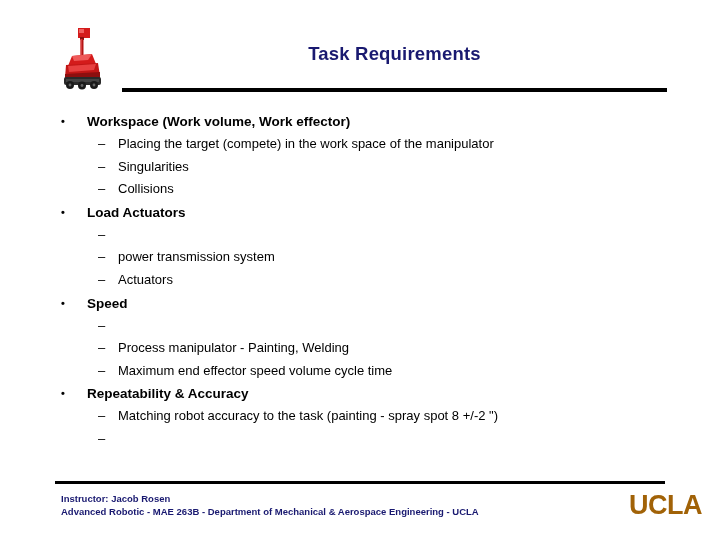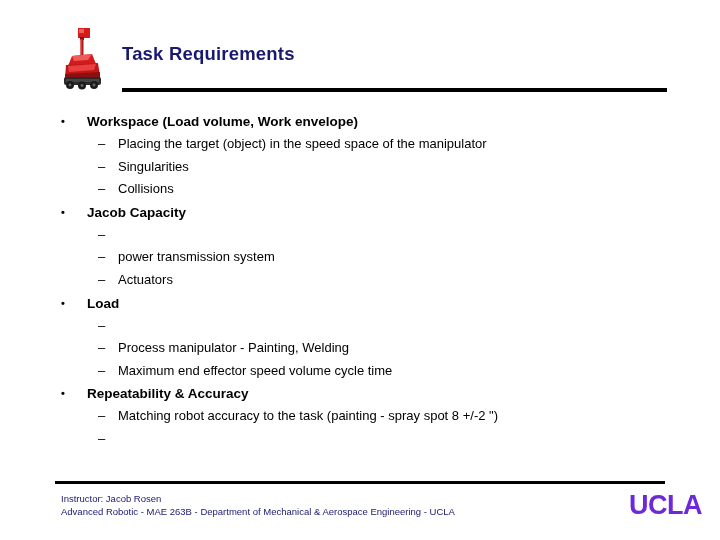--- a/index.html
+++ b/index.html
@@ -29,21 +29,21 @@
     top: 26px;
     width: 50px;
     height: 66px;
   }
 
   .slide-title {
     position: absolute;
     left: 122px;
     top: 44px;
     width: 545px;
-    text-align: left;
+    text-align: center;
     font-size: 18.5px;
     font-weight: bold;
     color: #191970;
     letter-spacing: 0.2px;
     line-height: 1.1;
   }
 
   .title-rule {
     position: absolute;
     left: 122px;
@@ -111,33 +111,33 @@
     width: 610px;
     height: 3px;
     background: #000000;
   }
 
   .footer-text {
     position: absolute;
     left: 61px;
     top: 493px;
     font-size: 9.5px;
-    font-weight: normal;
+    font-weight: bold;
     color: #191970;
     line-height: 12.5px;
     white-space: nowrap;
   }
 
   .ucla-logo {
     position: absolute;
     right: 18px;
     top: 492px;
     font-size: 27px;
     font-weight: bold;
-    color: #6d28d9;
+    color: #a16207;
     letter-spacing: -0.5px;
     line-height: 1;
     text-align: right;
   }
 </style>
 </head>
 <body>
 
 <div class="slide">
 
@@ -171,58 +171,58 @@
   </div>
 
   <div class="slide-title">Task Requirements</div>
   <div class="title-rule"></div>
 
   <div class="body-area">
 
     <div class="group">
       <div class="lvl1">
         <span class="marker">•</span>
-        <span>Workspace (Load volume, Work envelope)</span>
-      </div>
-      <div class="lvl2">
-        <span class="marker">–</span>
-        <span>Placing the target (object) in the speed space of the manipulator</span>
+        <span>Workspace (Work volume, Work effector)</span>
+      </div>
+      <div class="lvl2">
+        <span class="marker">–</span>
+        <span>Placing the target (compete) in the work space of the manipulator</span>
       </div>
       <div class="lvl2">
         <span class="marker">–</span>
         <span>Singularities</span>
       </div>
       <div class="lvl2">
         <span class="marker">–</span>
         <span>Collisions</span>
       </div>
     </div>
 
     <div class="group">
       <div class="lvl1">
         <span class="marker">•</span>
-        <span>Jacob Capacity</span>
+        <span>Load Actuators</span>
       </div>
       <div class="lvl2">
         <span class="marker">–</span>
       </div>
       <div class="lvl2">
         <span class="marker">–</span>
         <span>power transmission system</span>
       </div>
       <div class="lvl2">
         <span class="marker">–</span>
         <span>Actuators</span>
       </div>
     </div>
 
     <div class="group">
       <div class="lvl1">
         <span class="marker">•</span>
-        <span>Load</span>
+        <span>Speed</span>
       </div>
       <div class="lvl2">
         <span class="marker">–</span>
       </div>
       <div class="lvl2">
         <span class="marker">–</span>
         <span>Process manipulator - Painting, Welding</span>
       </div>
       <div class="lvl2">
         <span class="marker">–</span>

